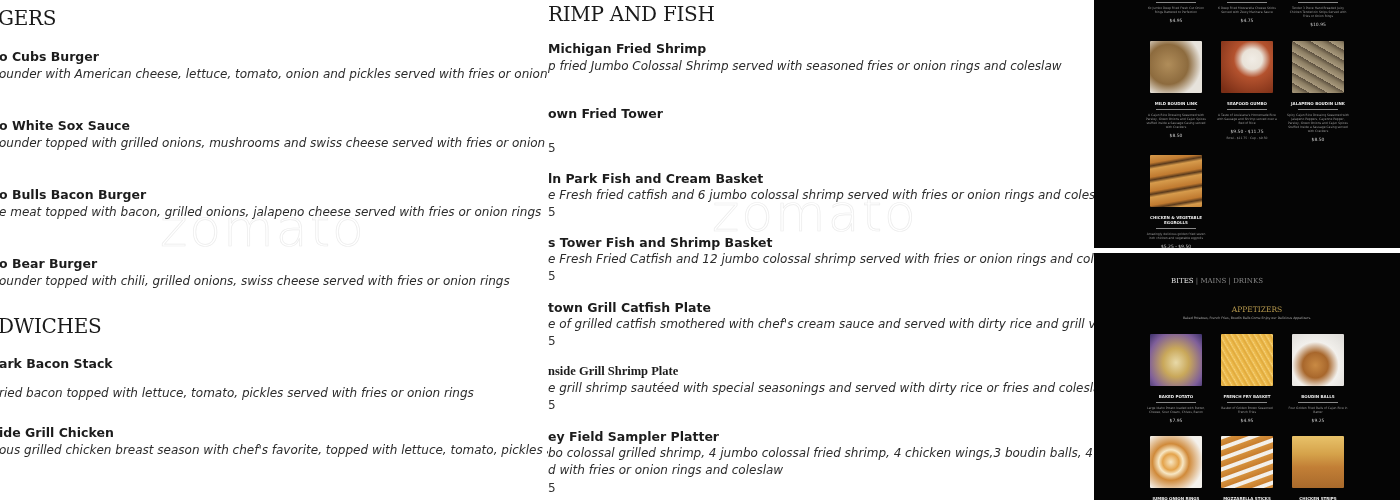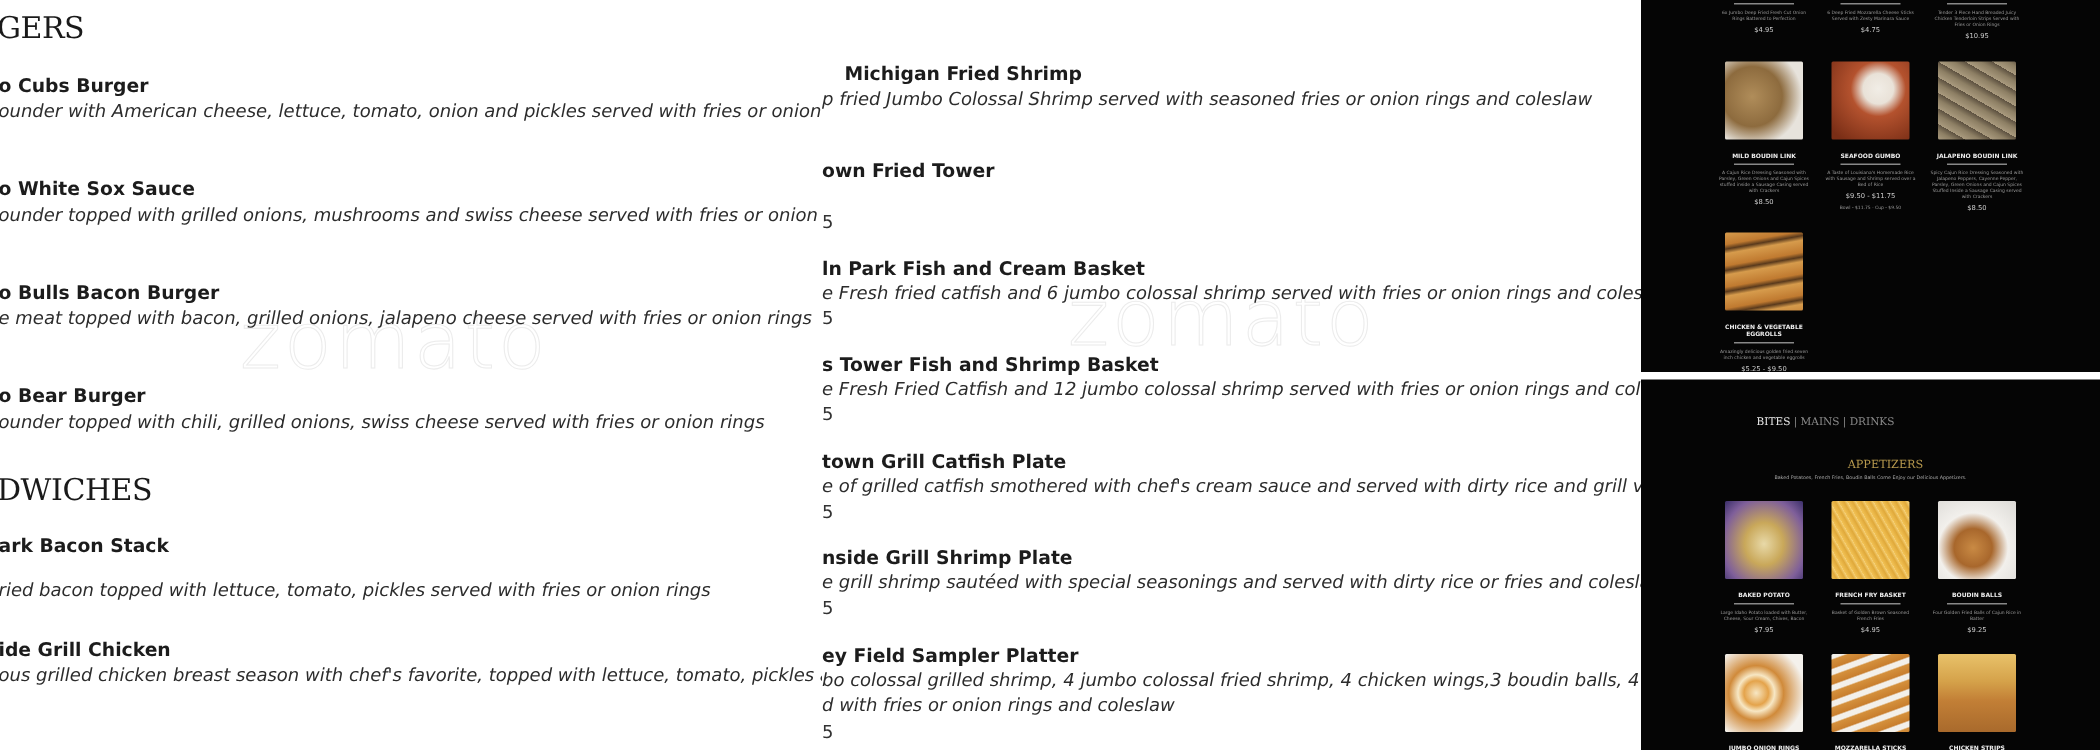--- a/index.html
+++ b/index.html
@@ -108,40 +108,41 @@
   <div class="item-name" style="left:-1px; top:356px;">ark Bacon Stack</div>
   <div class="item-desc" style="left:-1px; top:374px;margin-top:12px;">ried bacon topped with lettuce, tomato, pickles served with fries or onion rings</div>
 
   <div class="item-name" style="left:-1px; top:425px;">ide Grill Chicken</div>
   <div class="item-desc" style="left:-1px; top:443px;">ous grilled chicken breast season with chef's favorite, topped with lettuce, tomato, pickles and A</div>
 </div>
 
 <div class="panel" id="panel-mid">
   <div class="watermark" style="left:164px; top:183px;">zomato</div>
 
-
-  <div class="item-name" style="left:15px; top:41px;">Michigan Fried Shrimp</div>
+  <div class="section-title" style="left:0px; top:2px;">RIMP AND FISH</div>
+
+  <div class="item-name" style="left:0px; top:41px;">Michigan Fried Shrimp</div>
   <div class="item-desc" style="left:0px; top:59px;">p fried Jumbo Colossal Shrimp served with seasoned fries or onion rings and coleslaw</div>
 
   <div class="item-name" style="left:0px; top:106px;">own Fried Tower</div>
   <div class="item-price" style="left:0px; top:141px;">5</div>
 
   <div class="item-name" style="left:0px; top:171px;">ln Park Fish and Cream Basket</div>
   <div class="item-desc" style="left:0px; top:188px;">e Fresh fried catfish and 6 jumbo colossal shrimp served with fries or onion rings and coleslaw</div>
   <div class="item-price" style="left:0px; top:205px;">5</div>
 
   <div class="item-name" style="left:0px; top:235px;">s Tower Fish and Shrimp Basket</div>
   <div class="item-desc" style="left:0px; top:252px;">e Fresh Fried Catfish and 12 jumbo colossal shrimp served with fries or onion rings and coleslaw</div>
   <div class="item-price" style="left:0px; top:269px;">5</div>
 
   <div class="item-name" style="left:0px; top:300px;">town Grill Catfish Plate</div>
   <div class="item-desc" style="left:0px; top:317px;">e of grilled catfish smothered with chef's cream sauce and served with dirty rice and grill vegetables</div>
   <div class="item-price" style="left:0px; top:334px;">5</div>
 
-  <div class="item-name" style="left:0px; top:364px;">nside Grill Shrimp Plate</div>
+  <div class="item-name" style="left:0px; top:364px;font-family:Liberation Serif, serif;">nside Grill Shrimp Plate</div>
   <div class="item-desc" style="left:0px; top:381px;">e grill shrimp sautéed with special seasonings and served with dirty rice or fries and coleslaw</div>
   <div class="item-price" style="left:0px; top:398px;">5</div>
 
   <div class="item-name" style="left:0px; top:429px;">ey Field Sampler Platter</div>
   <div class="item-desc" style="left:0px; top:446px;">bo colossal grilled shrimp, 4 jumbo colossal fried shrimp, 4 chicken wings,3 boudin balls, 4 hushpuppie</div>
   <div class="item-desc" style="left:0px; top:463px;">d with fries or onion rings and coleslaw</div>
   <div class="item-price" style="left:0px; top:481px;">5</div>
 </div>
 
 <div class="panel" id="panel-right">

